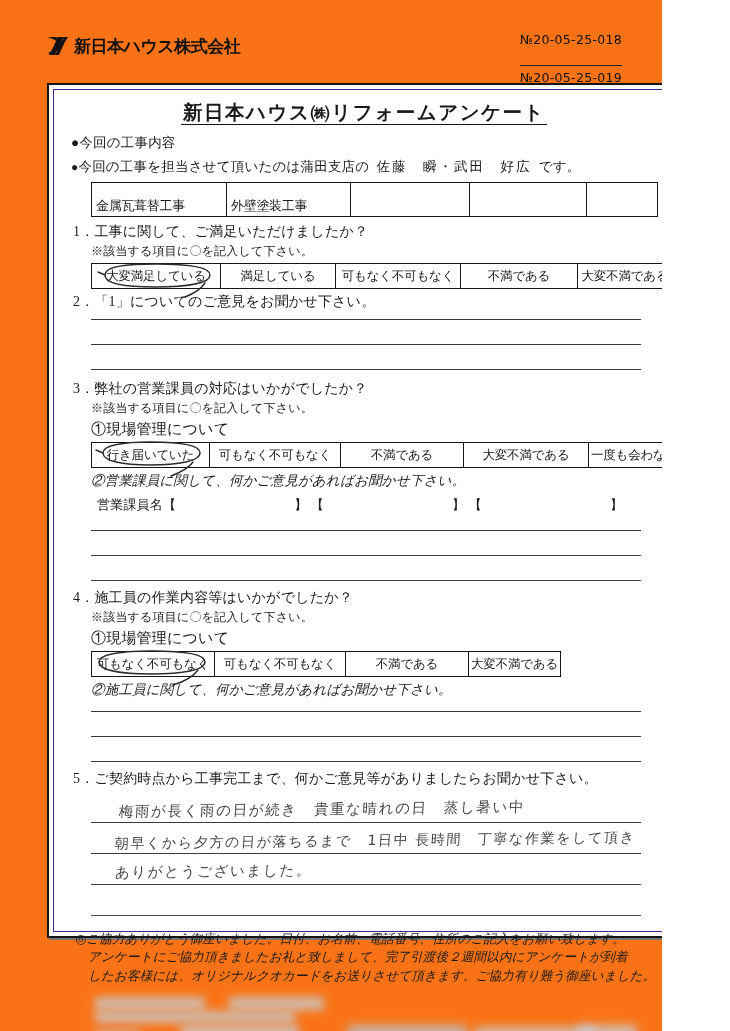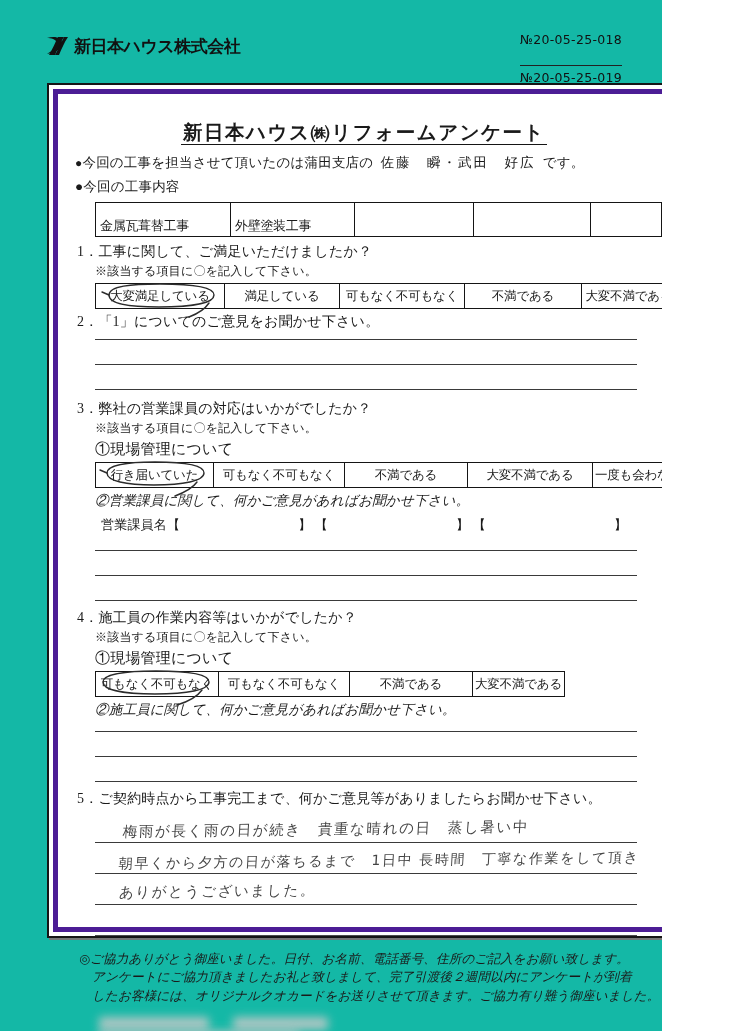--- a/index.html
+++ b/index.html
@@ -9,21 +9,21 @@
     background: #ffffff;
   }
   body {
     font-family: "Liberation Serif", "DejaVu Serif", serif;
     color: #1a1a1a;
   }
   #page {
     position: relative;
     width: 662px;
     height: 1031px;
-    background: #14b8a6;
+    background: #f97316;
     overflow: hidden;
   }
   
   .header {
     position: absolute;
     top: 32px;
     left: 44px;
     right: 40px;
     height: 48px;
   }
@@ -75,23 +75,23 @@
     box-shadow: 2px 2px 0 0 #777;
     background: #fff;
     box-sizing: border-box;
   }
   .frame-inner {
     position: absolute;
     left: 4px;
     top: 4px;
     right: 4px;
     bottom: 4px;
-    border: 5px solid #4c1d95;
+    border: 1px solid #4c1d95;
     box-sizing: border-box;
-    padding: 22px 13px 0 13px;
+    padding: 6px 13px 0 13px;
   }
   .doc-title {
     text-align: center;
     font-size: 19.5px;
     font-weight: bold;
     letter-spacing: 1.5px;
     margin: 3px 0 8px 0;
   }
   .doc-title span {
     border-bottom: 1.5px solid #151515;
@@ -260,25 +260,25 @@
     </div>
   </div>
 
   <div class="frame">
     <div class="frame-inner">
 
       <div class="doc-title">
         <span>新日本ハウス㈱リフォームアンケート</span>
       </div>
 
+      <div class="bullet-line">●今回の工事内容</div>
+
       <div class="bullet-line">
         <span class="dot">●</span><span>今回の工事を担当させて頂いたのは</span><span>蒲田支店</span><span>の</span>&nbsp;&nbsp;<span class="staff">佐藤　瞬・武田　好広</span>&nbsp;&nbsp;<span>です。</span>
       </div>
-
-      <div class="bullet-line">●今回の工事内容</div>
 
       <table class="work-table">
         <tbody>
             <tr>
           <td style="width:126px">金属瓦葺替工事</td>
           <td style="width:115px">外壁塗装工事</td>
           <td style="width:110px"></td>
           <td style="width:108px"></td>
           <td></td>
         </tr>

